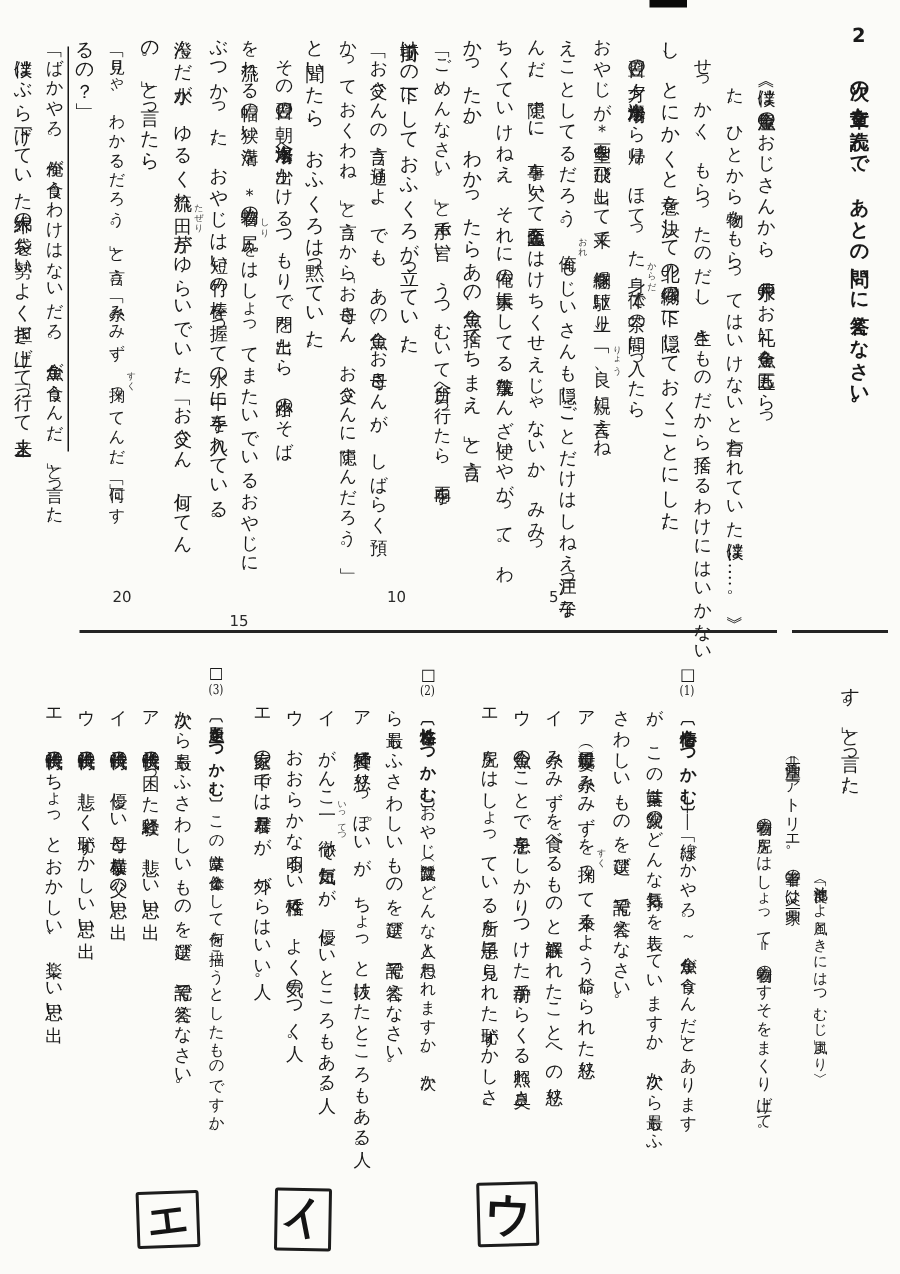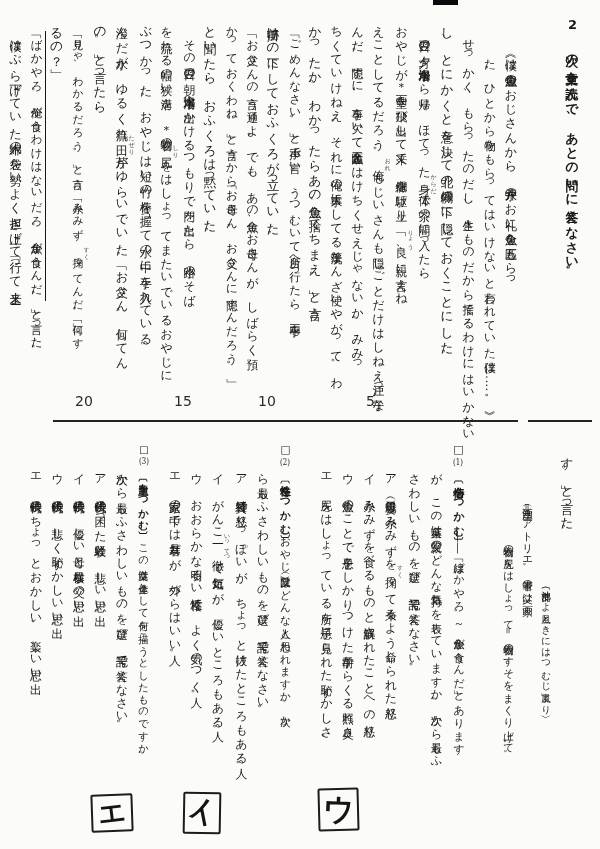--- a/index.html
+++ b/index.html
@@ -18,21 +18,21 @@
   .note{font-size:10.5px;line-height:19px;letter-spacing:0.3px;}
   .title-col{position:absolute;top:18px;right:20px;writing-mode:vertical-rl;text-orientation:mixed;
              font-family:"DejaVu Sans","Liberation Sans",sans-serif;font-weight:bold;
              font-size:12.8px;letter-spacing:0.8px;}
   .title-col .num{font-size:13px;letter-spacing:0;}
   .tcy{text-combine-upright:all;font-size:9px;}
   .b{font-family:"DejaVu Sans","Liberation Sans",sans-serif;font-weight:bold;}
   .u{border-right:1.6px solid #161616;padding-right:1.5px;}
   ruby{ruby-position:over;}
   ruby rt{font-size:6px;letter-spacing:0;opacity:.85;}
-  .lineno{position:absolute;top:393px;font-size:14px;color:#2b2b2b;
+  .lineno{position:absolute;top:393px;font-size:10px;color:#2b2b2b;
           font-family:"DejaVu Sans","Liberation Sans",sans-serif;}
   .divider{position:absolute;top:420px;height:1.6px;background:#242424;}
   .d1{left:53px;width:465px;}
   .d2{left:528px;width:64px;}
   .topmark{position:absolute;top:0;left:433px;width:25px;height:5px;background:#0a0a0a;}
   .ansbox{position:absolute;border:2.6px solid #1c1c1c;border-radius:2px;background:rgba(255,255,255,.0);
           display:flex;align-items:center;justify-content:center;
           font-family:"DejaVu Sans","Liberation Sans",sans-serif;font-weight:bold;color:#141414;}
   .ansbox span{display:block;}
 </style>
@@ -67,21 +67,21 @@
       <div class="vline" style="padding-top: 0px; font-size: 12.6px;">の。」と言ったら、</div>
       <div class="vline" style="padding-top: 13.2px; font-size: 10.77px;">「見りゃ、わかるだろう。」と言う。「糸みみず、<ruby>掬<rt>すく</rt></ruby>ってんだ。」「何にす</div>
       <div class="vline" style="padding-top: 0px; font-size: 12.6px;">るの？」</div>
       <div class="vline" style="padding-top: 13.2px; font-size: 11.46px;"><span class="u">「ばかやろ。俺が食うわけはないだろ。金魚が食うんだ。」</span>と言った。</div>
       <div class="vline" style="padding-top: 13.2px; font-size: 12.25px;">僕はぶら下げていた木綿の袋を勢いよく担ぎ上げて「行って来まー</div>
     </div>
 
   <div id="markers">
       <span class="lineno" style="left: 366px;">5</span>
       <span class="lineno" style="left: 258px;">10</span>
-      <span class="lineno" style="left: 174px;">15</span>
+      <span class="lineno" style="left: 153px; margin-top: 16px;">15</span>
       <span class="lineno" style="left: 75px;">20</span>
     </div>
 
   <div class="divider d1"></div>
   <div class="divider d2"></div>
 
   <div id="notes-cols" class="vtext">
       <div class="vline opener" style="padding-top: 6px;">す。」と言った。</div>
       <div class="vline src" style="padding-top: 140px;">〈池部良「そよ風ときにはつむじ風」より〉</div>
       <div class="vline note" style="padding-top: 57px;">（注）画室＝アトリエ。筆者の父は画家。</div>

